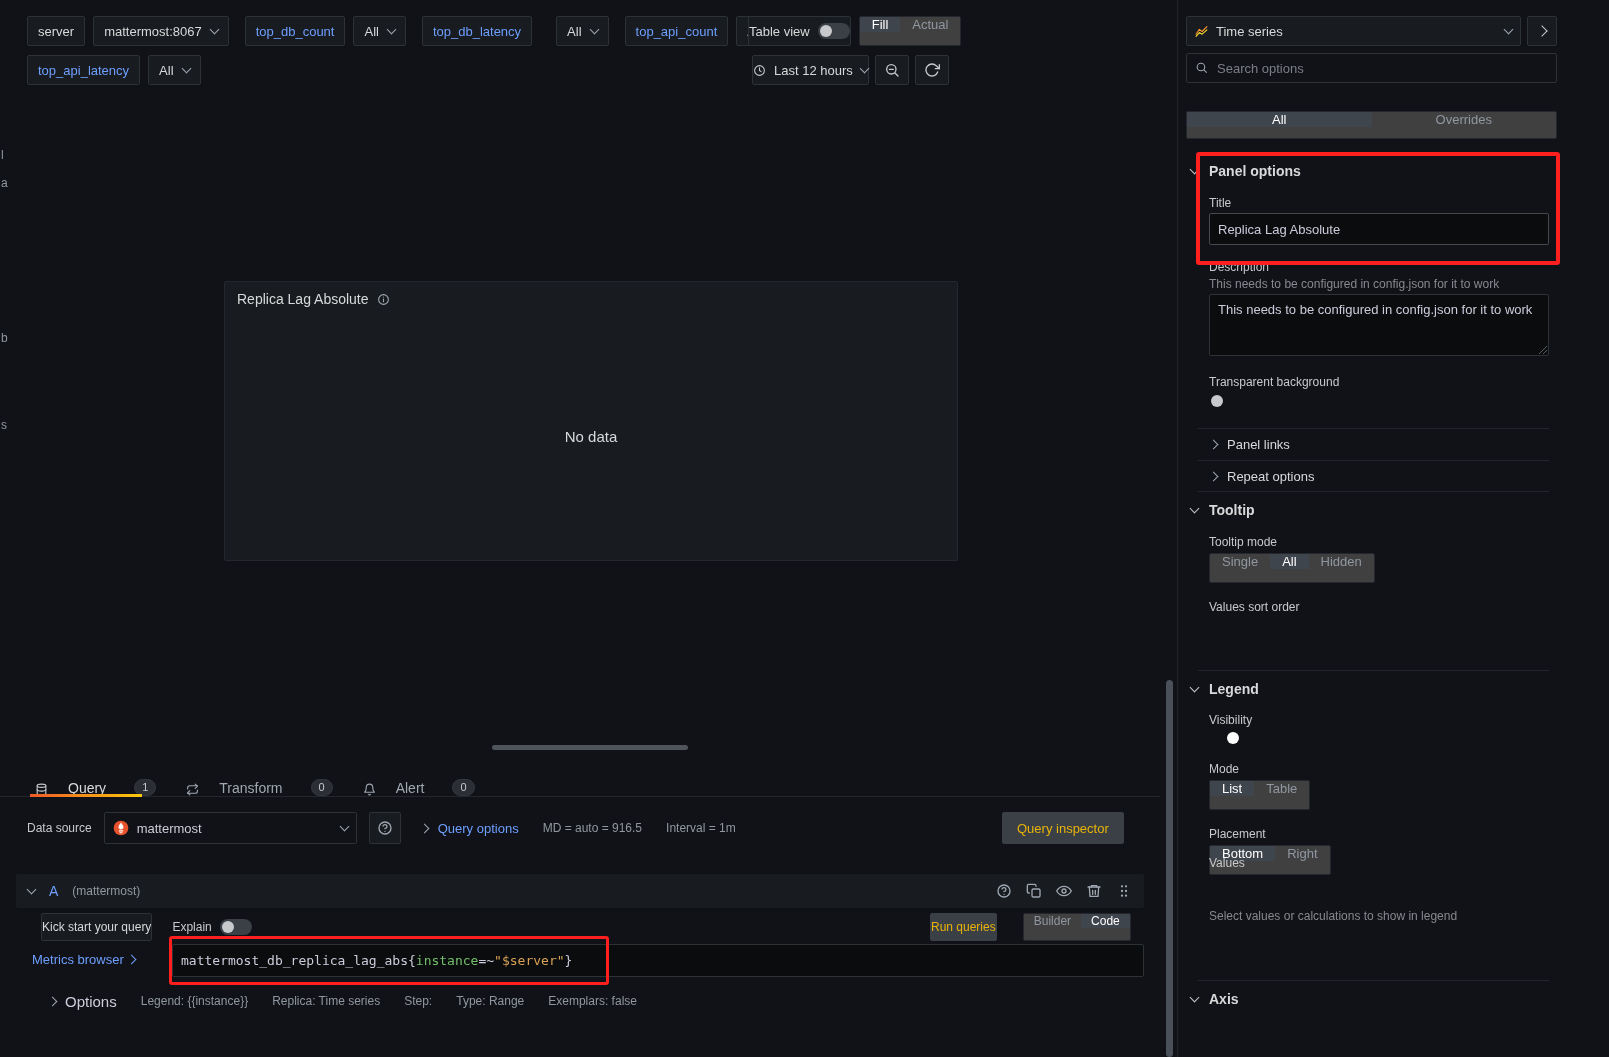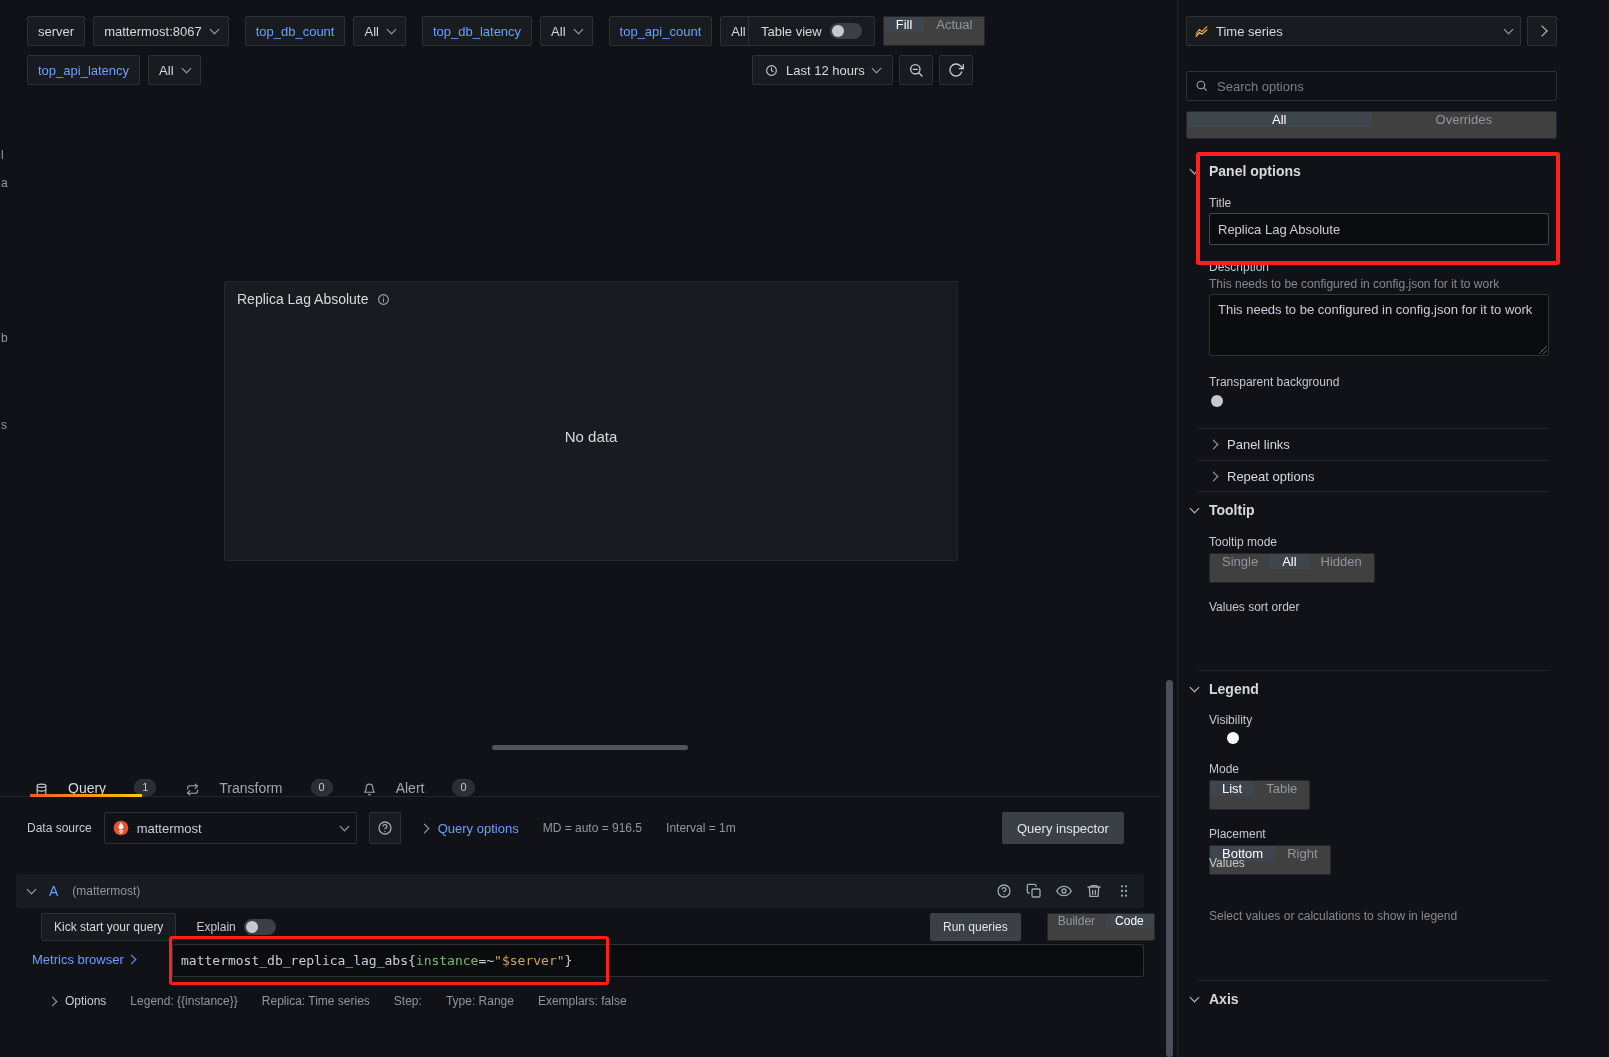--- a/index.html
+++ b/index.html
@@ -6,23 +6,23 @@
   html,body{margin:0;padding:0;background:#0e0f13}
   .app{position:relative;width:1609px;height:1057px;background:#111217;overflow:hidden;
        font-family:"Liberation Sans",sans-serif;font-size:13px;color:#ccccdc}
   .abs{position:absolute}
   .flex{display:flex;align-items:center}
 
   
   .chip{height:30px;display:inline-flex;align-items:center;padding:0 10px;background:#181b1f;
         border:1px solid #2c3235;border-radius:2px;font-size:13px;color:#d8d9da;white-space:nowrap}
   .chip.link{color:#6e9fff}
-  .btn{display:inline-flex;align-items:center;gap:8px;height:30px;padding:0 12px;background:#181b1f;
+  .btn{display:inline-flex;align-items:center;gap:8px;height:30px;padding:0 0;background:#181b1f;
        border:1px solid #2c3235;border-radius:2px;color:#d8d9da;font-size:13px;white-space:nowrap;cursor:pointer}
-  .btn.solid{background:#3a4046;border:1px solid #3a4046;color:#e5e5e5}
+  .btn.solid{background:#3a4046;border:1px solid #3a4046;color:#eab308}
   .iconbtn{justify-content:center;padding:0;width:34px}
 
   
   .chev{display:inline-block;width:7px;height:7px;border-right:1.5px solid #9fa7b3;border-bottom:1.5px solid #9fa7b3;flex:none}
   .chev.down{transform:rotate(45deg);margin-top:-3px}
   .chev.right{transform:rotate(-45deg)}
   .chev.light{border-color:#c7c9cc}
 
   
   .switch{position:relative;width:32px;height:16px;border-radius:8px;background:#3a4046;flex:none;cursor:pointer}
@@ -94,21 +94,21 @@
     </div>
     <div class="flex" style="gap:8px">
       <div class="chip link">
           <span>top_db_count</span>
         </div>
       <div class="chip">
           <span>All</span>
           <span class="chev down" style="margin-left:9px"></span>
         </div>
     </div>
-    <div class="flex" style="gap:8px">
+    <div class="flex" style="gap:24px">
       <div class="chip link">
           <span>top_db_latency</span>
         </div>
       <div class="chip">
           <span>All</span>
           <span class="chev down" style="margin-left:9px"></span>
         </div>
     </div>
     <div class="flex" style="gap:8px">
       <div class="chip link">
@@ -310,21 +310,21 @@
       <span class="tok-punc">{</span>
       <span class="tok-label">instance</span>
       <span class="tok-punc">=~</span>
       <span class="tok-str">"$server"</span>
       <span class="tok-punc">}</span>
     </div>
 
   <div class="abs flex" style="left:49px;top:990px;gap:24px;height:22px">
     <span class="flex" style="gap:9px">
       <span class="chev right"></span>
-      <span style="font-size:12px;color:#ccccdc">Options</span>
+      <span style="font-size:15px;color:#ccccdc">Options</span>
     </span>
     <span class="gray12">Legend: {{instance}}</span>
     <span class="gray12">Replica: Time series</span>
     <span class="gray12">Step:</span>
     <span class="gray12">Type: Range</span>
     <span class="gray12">Exemplars: false</span>
   </div>
 
   <div class="abs" style="left:1166px;top:680px;width:7px;height:377px;background:#4a5057;border-radius:4px"></div>
 
@@ -340,21 +340,21 @@
         <span style="color:#d8d9da">Time series</span>
         <span class="spacer"></span>
         <span class="chev down"></span>
       </div>
       <div class="btn iconbtn" style="width:30px;height:30px">
         <span class="chev right light" style="width:8px;height:8px"></span>
       </div>
     </div>
 
     
-    <div class="abs" style="left:8px;top:71px;width:371px;height:30px">
+    <div class="abs" style="left:8px;top:53px;width:371px;height:30px">
       <svg class="ic sm" viewBox="0 0 24 24" style="position:absolute;left:9px;top:8px">
           <circle cx="11" cy="11" r="7"></circle>
           <path d="M16.5 16.5L21 21"></path>
         </svg>
       <input class="input" style="height: 30px; background: rgb(17, 18, 23); padding-left: 30px;" placeholder="Search options">
     </div>
 
     
     <div class="rgroup full abs" style="left:8px;top:111px;width:371px;height:28px">
       <div class="ritem sel">All</div>

